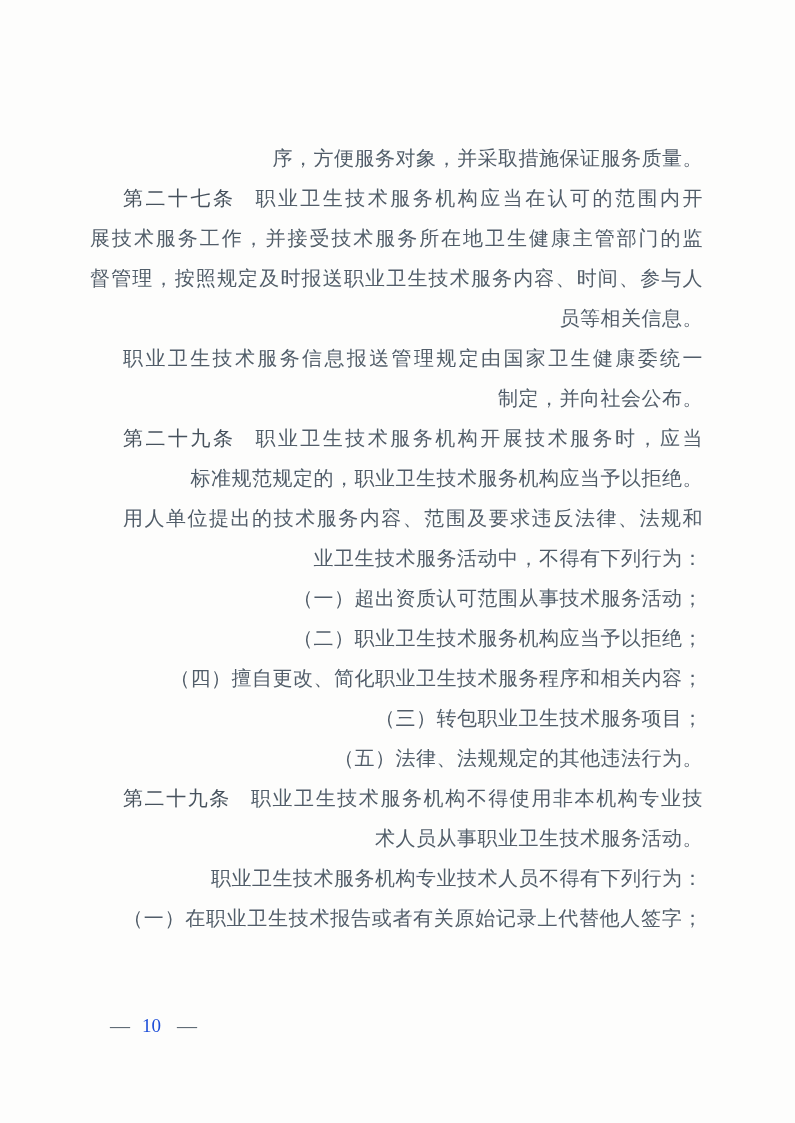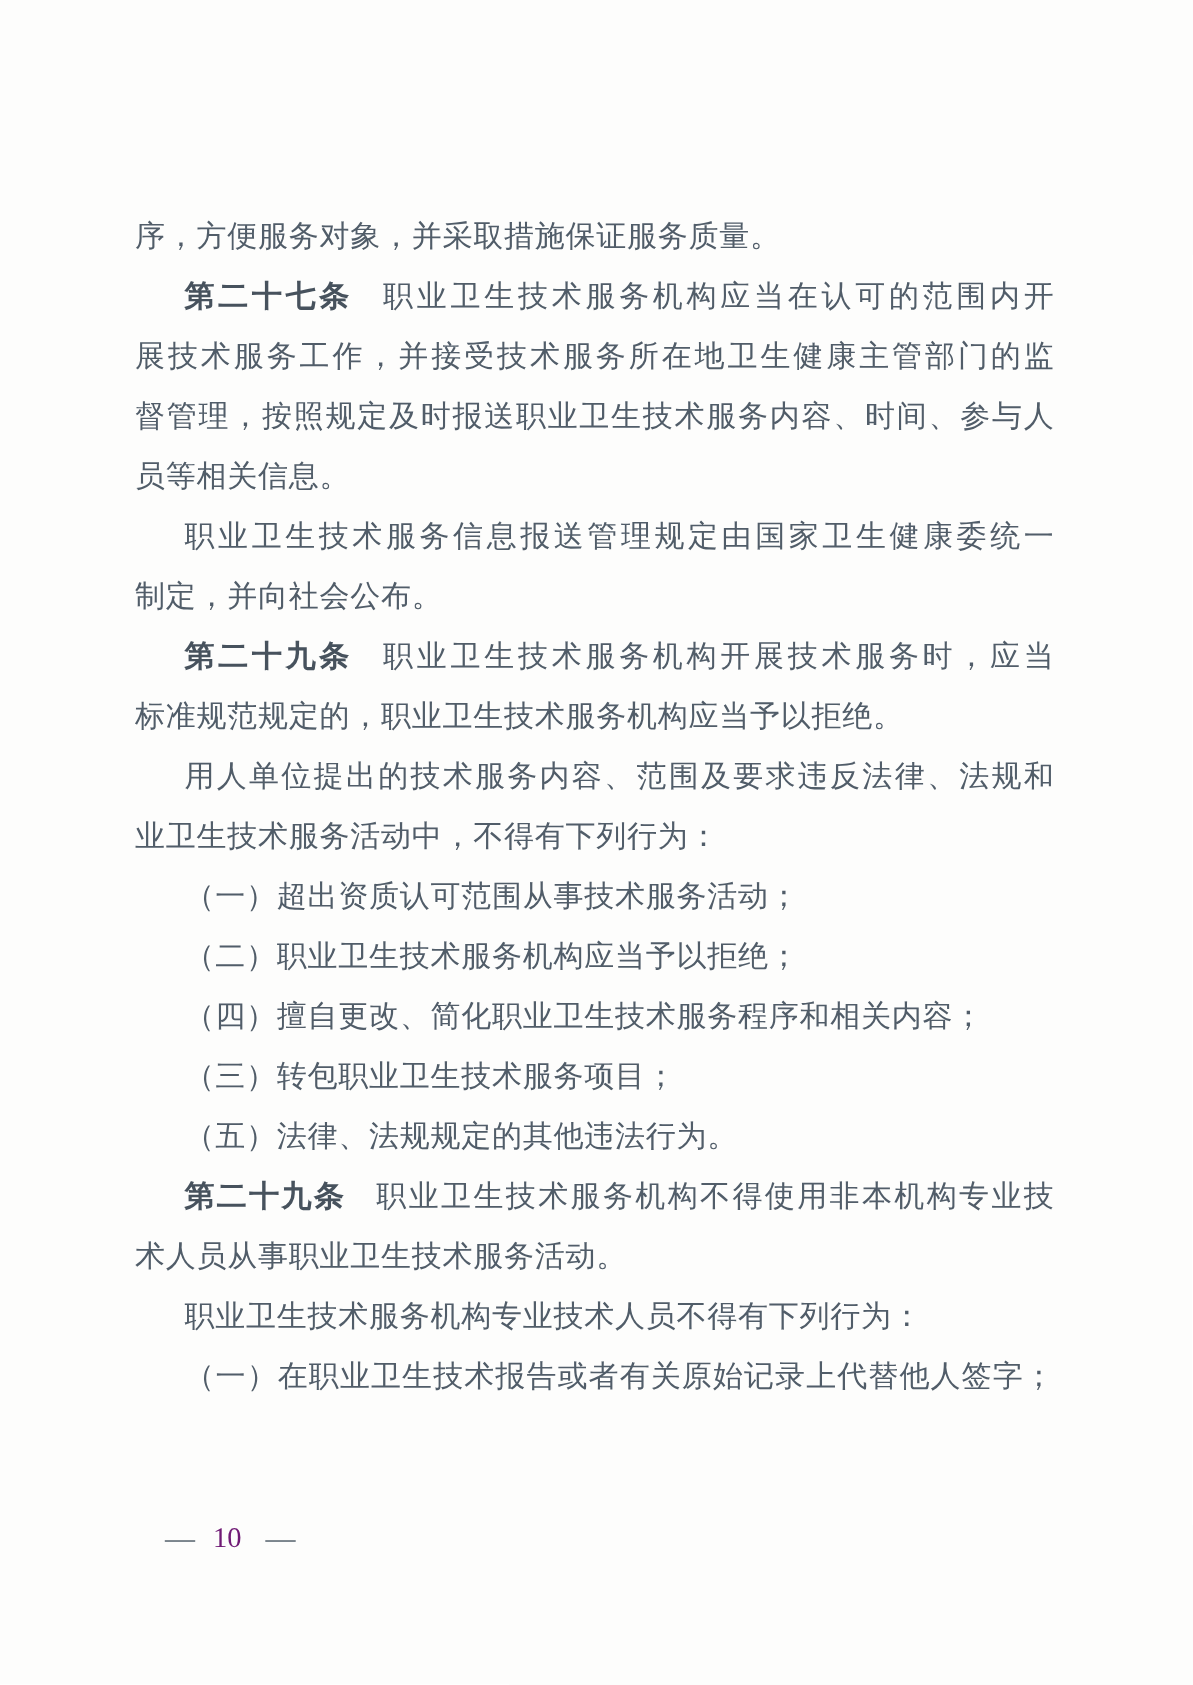--- a/index.html
+++ b/index.html
@@ -22,52 +22,52 @@
     width: 613px;
   }
   .line {
     height: 40px;
     line-height: 40px;
     font-size: 20px;
     color: #515d69;
     white-space: nowrap;
     overflow: hidden;
     letter-spacing: 0.5px;
-    text-align: left;
+    text-align: right;
   }
   .line.indent {
     padding-left: 33px;
   }
   .line.fill {
     text-align: justify;
     text-align-last: justify;
   }
   .term {
-    font-weight: 700;
+    font-weight: 400;
     color: #47525d;
     margin-right: 20px;
   }
   .page-footer {
     position: absolute;
     left: 110px;
     top: 1010px;
     height: 32px;
     line-height: 32px;
     font-size: 20px;
     color: #57636e;
     display: flex;
     align-items: center;
   }
   .page-footer .dash {
     letter-spacing: 0;
   }
   .page-footer .num {
     margin: 0 16px 0 12px;
     font-size: 19px;
-    color: #701a75;
+    color: #1d4ed8;
   }
 </style>
 </head>
 <body>
 
 <div class="page">
   <div class="doc-body">
 
     <div class="line"><span>序，方便服务对象，并采取措施保证服务质量。</span></div>
 

